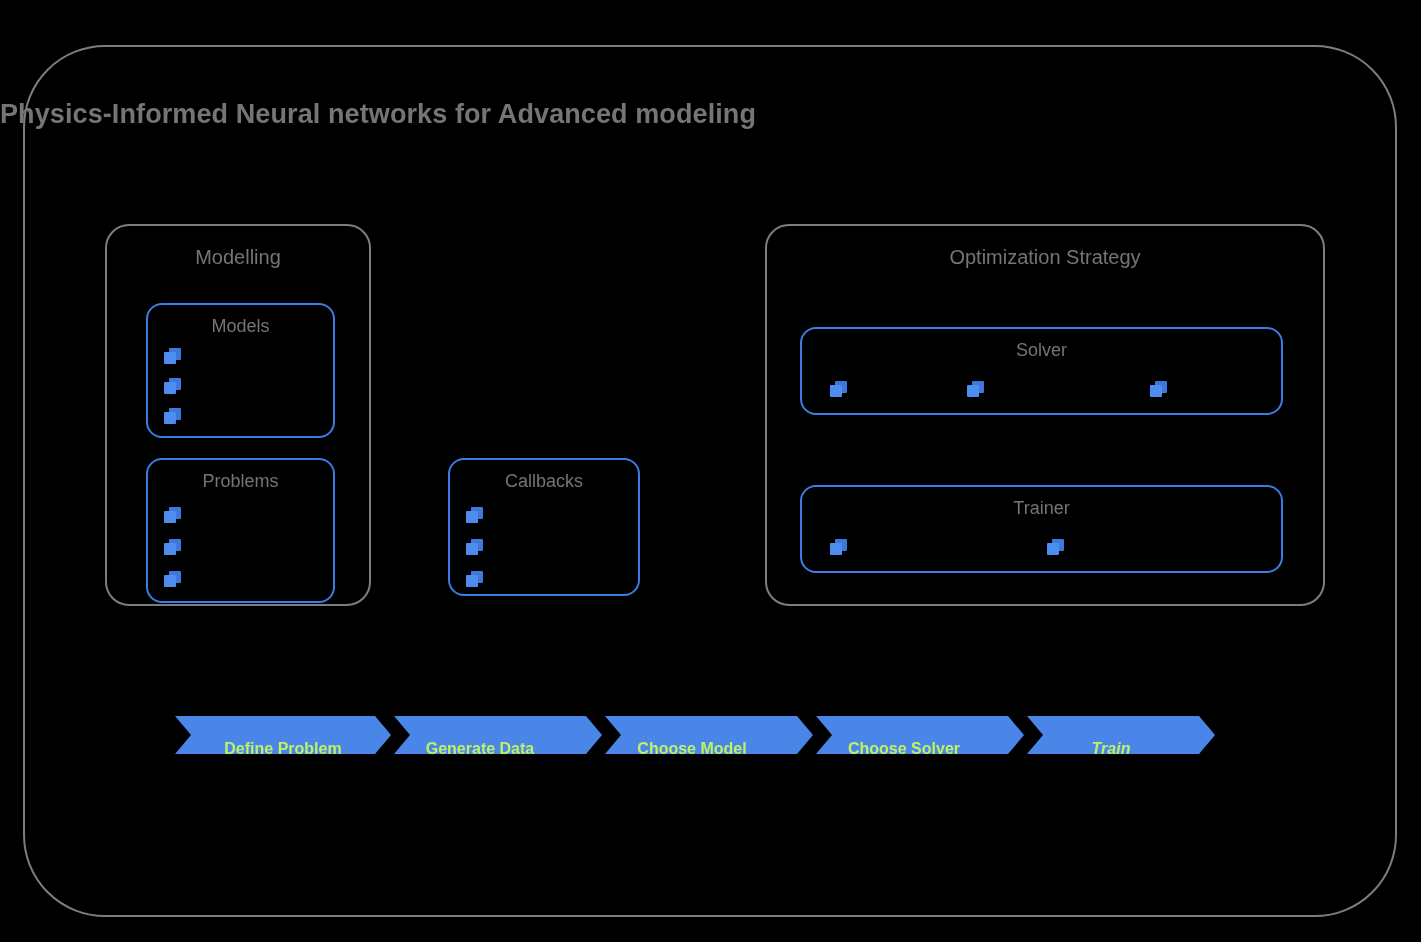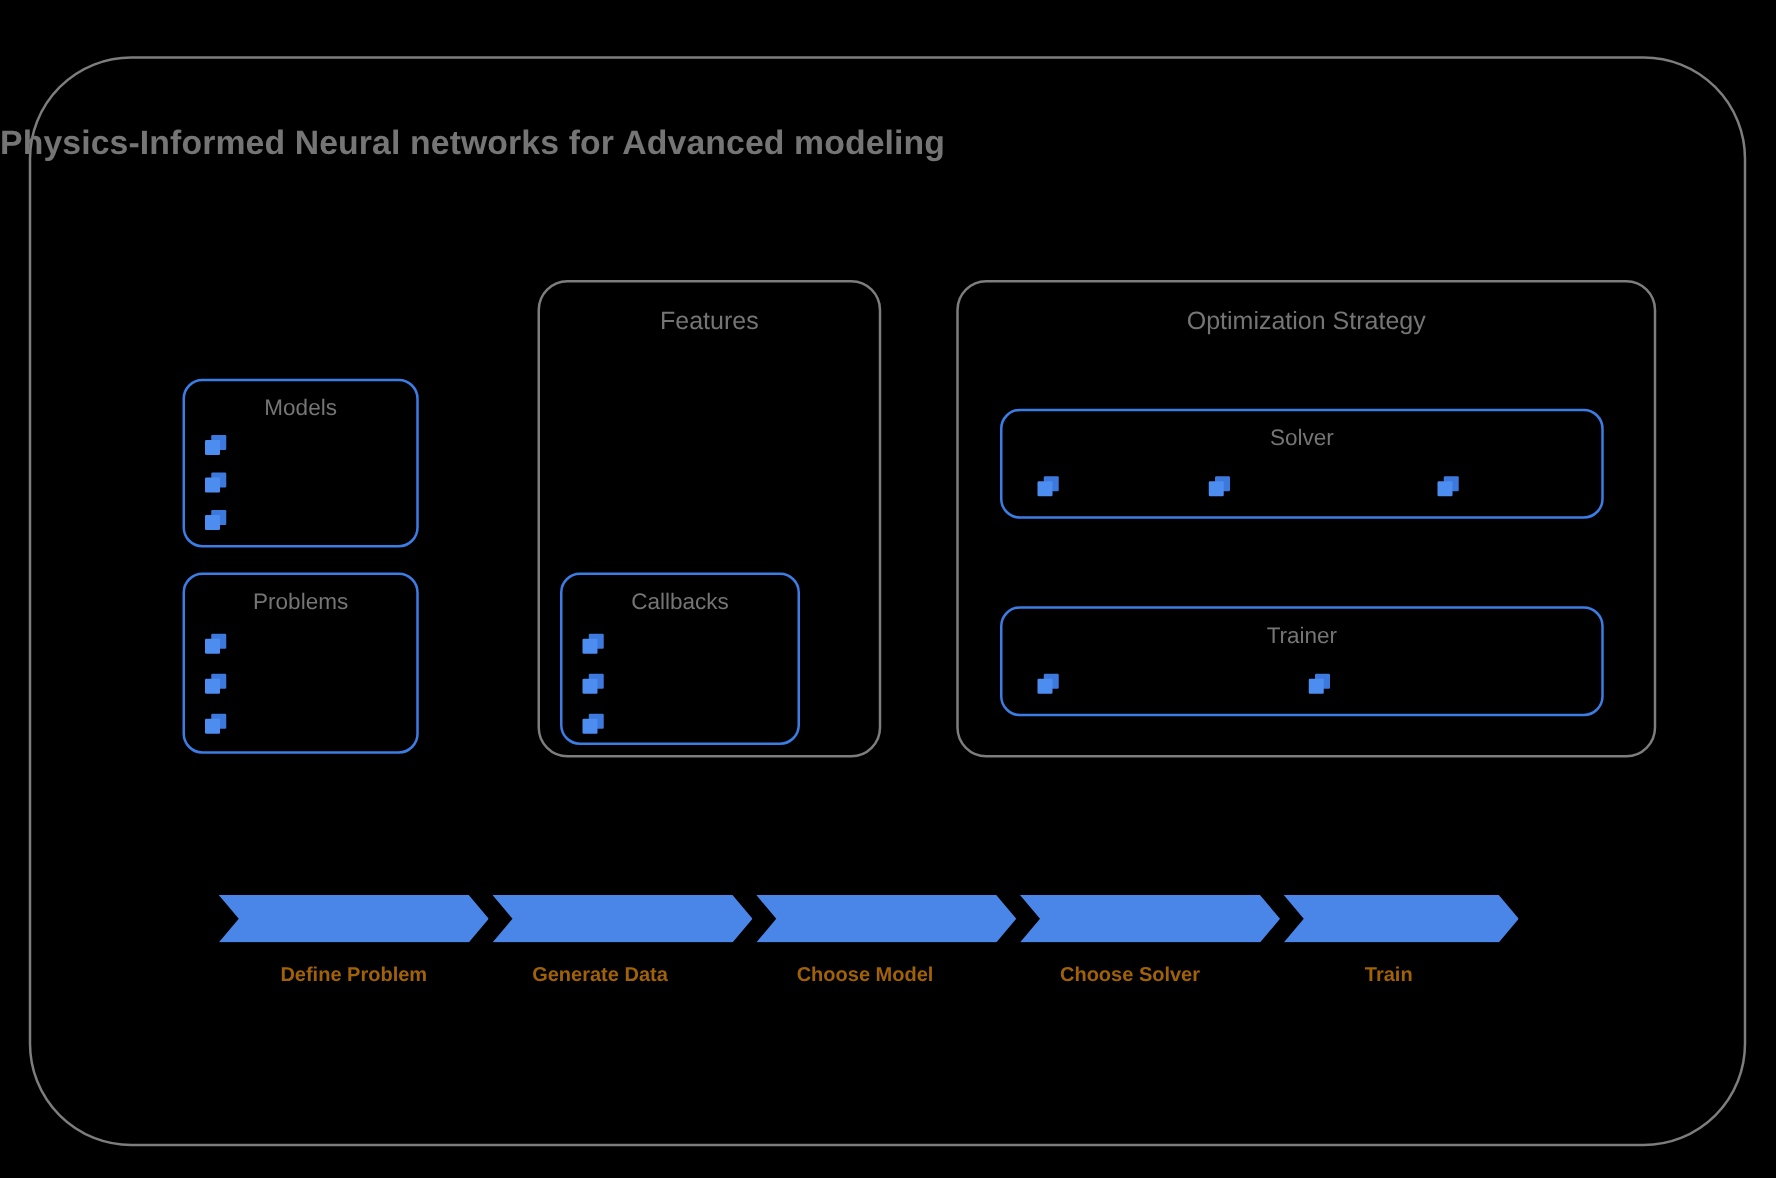--- a/index.html
+++ b/index.html
@@ -145,37 +145,40 @@
   }
   .chev.notched {
     clip-path: polygon(0 0, calc(100% - 16px) 0, 100% 50%, calc(100% - 16px) 100%, 0 100%, 16px 50%);
   }
   .chev.endcap {
     clip-path: polygon(0 0, calc(100% - 16px) 0, 100% 50%, calc(100% - 16px) 100%, 0 100%, 16px 50%);
   }
 
   .chev-label {
     position: absolute;
-    top: 772px;
+    top: 740px;
     text-align: center;
     font-size: 16px;
     font-weight: bold;
-    color: #a16207;
+    color: #bef264;
     white-space: nowrap;
   }
 </style>
 </head>
 <body>
 
 <div id="stage">
 
   <div class="outer-frame"></div>
 
   <div class="diagram-title">Physics-Informed Neural networks for Advanced modeling</div>
 
+  <div class="group-panel" id="panel-modelling">
+    <div class="group-title">Modelling</div>
+  </div>
 
   <div class="sub-box" id="box-models">
     <div class="sub-title">Models</div>
     <span class="layer-icon" style="left:16px; top:43px;">
       <span class="sq-back"></span>
         <span class="sq-front"></span>
     </span>
     <span class="layer-icon" style="left:16px; top:73px;">
       <span class="sq-back"></span>
         <span class="sq-front"></span>
@@ -195,23 +198,20 @@
     <span class="layer-icon" style="left:16px; top:79px;">
       <span class="sq-back"></span>
         <span class="sq-front"></span>
     </span>
     <span class="layer-icon" style="left:16px; top:111px;">
       <span class="sq-back"></span>
         <span class="sq-front"></span>
     </span>
   </div>
 
-  <div class="group-panel" id="panel-features">
-    <div class="group-title">Features</div>
-  </div>
 
 
   <div class="sub-box" id="box-callbacks">
     <div class="sub-title">Callbacks</div>
     <span class="layer-icon" style="left:16px; top:47px;">
       <span class="sq-back"></span>
         <span class="sq-front"></span>
     </span>
     <span class="layer-icon" style="left:16px; top:79px;">
       <span class="sq-back"></span>
@@ -260,15 +260,15 @@
     <div class="chev notched" style="left:219px; width:208px;"></div>
     <div class="chev notched" style="left:430px; width:208px;"></div>
     <div class="chev notched" style="left:641px; width:208px;"></div>
     <div class="chev endcap" style="left:852px; width:188px;"></div>
   </div>
 
   <div class="chev-label" style="left:175px; width:216px;">Define Problem</div>
   <div class="chev-label" style="left:376px; width:208px;">Generate Data</div>
   <div class="chev-label" style="left:588px; width:208px;">Choose Model</div>
   <div class="chev-label" style="left:800px; width:208px;">Choose Solver</div>
-  <div class="chev-label" style="left:1007px; width:208px;">Train</div>
+  <div class="chev-label" style="left:1007px; width:208px;font-style:italic;">Train</div>
 
 </div>
 
 </body></html>

